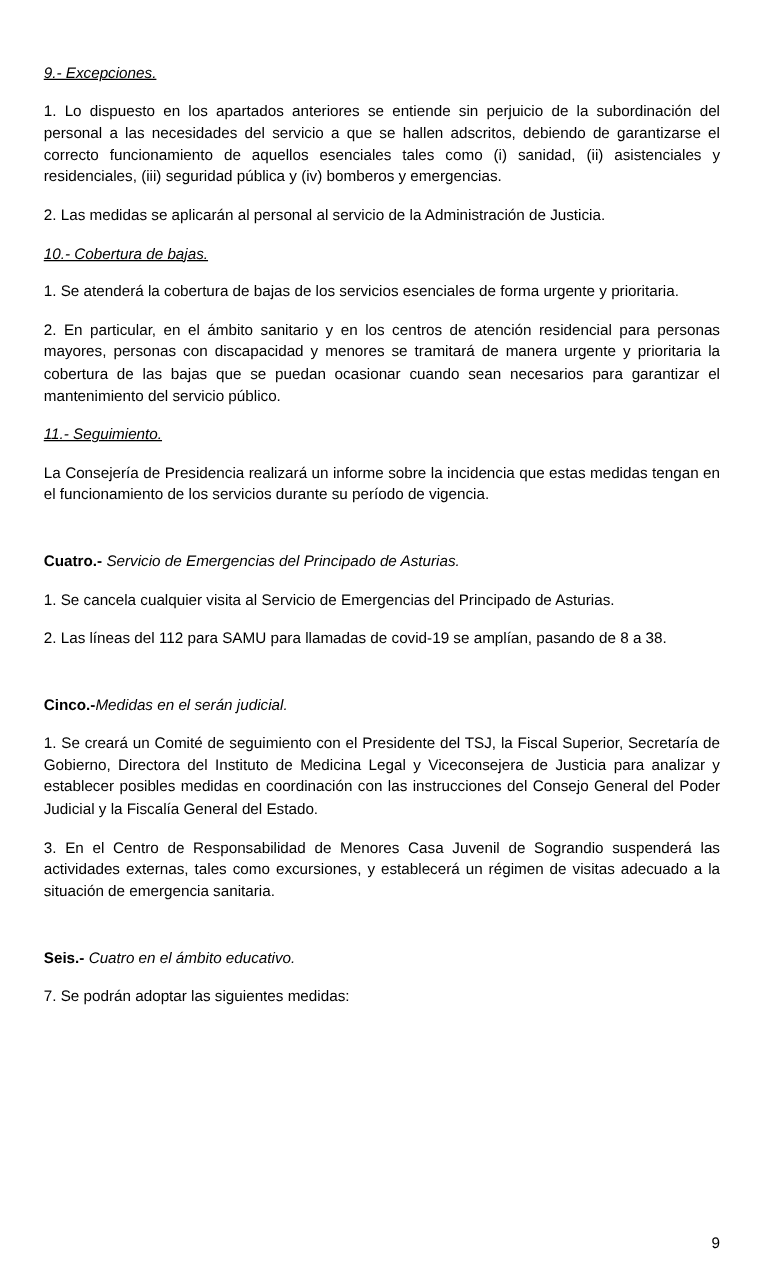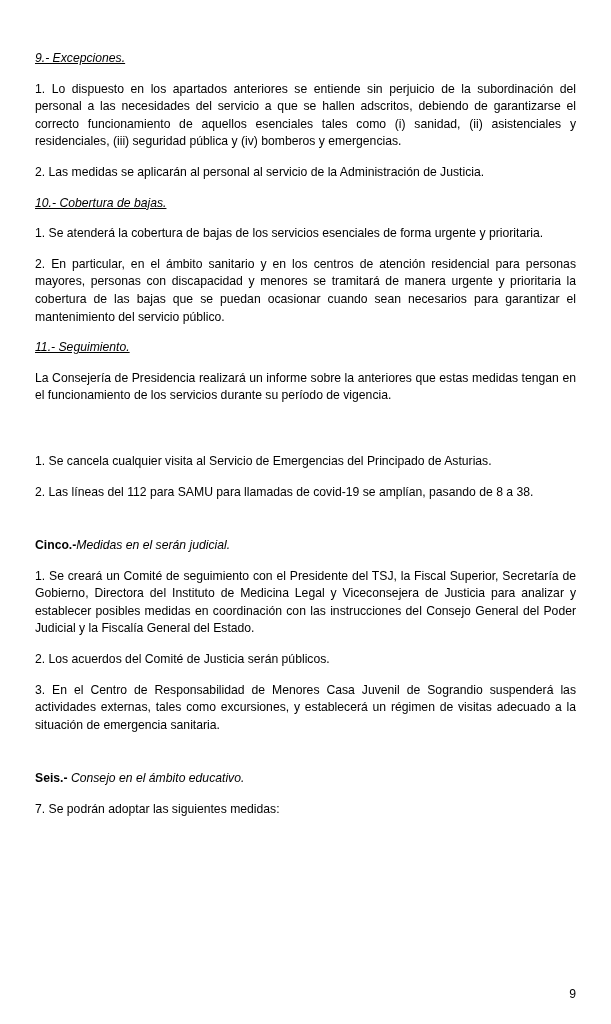--- a/index.html
+++ b/index.html
@@ -19,21 +19,21 @@
     box-sizing: border-box;
     width: 611px;
     height: 1024px;
     padding: 50px 35px 20px 35px;
     position: relative;
   }
   .para {
     font-size: 12.2px;
     line-height: 17.6px;
     text-align: justify;
-    margin: 12px 0 13px 0;
+    margin: 0 0 13px 0;
     hyphens: none;
   }
   .heading-italic-underline {
     font-size: 12.2px;
     line-height: 17.6px;
     font-style: italic;
     text-decoration: underline;
     margin: 0 0 13px 0;
     text-align: left;
   }
@@ -73,41 +73,41 @@
   <p class="para">2. Las medidas se aplicarán al personal al servicio de la Administración de Justicia.</p>
 
   <p class="heading-italic-underline">10.- Cobertura de bajas.</p>
 
   <p class="para">1. Se atenderá la cobertura de bajas de los servicios esenciales de forma urgente y prioritaria.</p>
 
   <p class="para">2. En particular, en el ámbito sanitario y en los centros de atención residencial para personas mayores, personas con discapacidad y menores se tramitará de manera urgente y prioritaria la cobertura de las bajas que se puedan ocasionar cuando sean necesarios para garantizar el mantenimiento del servicio público.</p>
 
   <p class="heading-italic-underline">11.- Seguimiento.</p>
 
-  <p class="para">La Consejería de Presidencia realizará un informe sobre la anteriores que estas medidas tengan en el funcionamiento de los servicios durante su período de vigencia.</p>
+  <p class="para">La Consejería de Presidencia realizará un informe sobre la incidencia que estas medidas tengan en el funcionamiento de los servicios durante su período de vigencia.</p>
 
   <div class="spacer-lg"></div>
 
+  <p class="heading-bold-italic"><span class="lead">Cuatro.-</span><span class="rest"> Servicio de Emergencias del Principado de Asturias.</span></p>
 
   <p class="para">1. Se cancela cualquier visita al Servicio de Emergencias del Principado de Asturias.</p>
 
   <p class="para">2.  Las líneas del 112 para SAMU para llamadas de  covid-19 se amplían, pasando de 8 a 38.</p>
 
 
   <div class="spacer-lg"></div>
 
   <p class="heading-bold-italic"><span class="lead">Cinco.-</span><span class="rest">Medidas en el serán judicial.</span></p>
 
   <p class="para">1. Se creará un Comité de seguimiento con el Presidente del TSJ, la Fiscal Superior, Secretaría de Gobierno, Directora del Instituto de Medicina Legal y Viceconsejera de Justicia para analizar y establecer posibles medidas en coordinación con las instrucciones del Consejo General del Poder Judicial y la Fiscalía General del Estado.</p>
 
-  <p class="para">2. Los acuerdos del Comité de Justicia serán públicos.</p>
 
   <p class="para">3. En el Centro de Responsabilidad de Menores Casa Juvenil de Sograndio suspenderá las actividades externas, tales como excursiones, y establecerá un régimen de visitas adecuado a  la situación de emergencia sanitaria.</p>
 
   <div class="spacer-lg"></div>
 
-  <p class="heading-bold-italic"><span class="lead">Seis.-</span><span class="rest"> Consejo en el ámbito educativo.</span></p>
+  <p class="heading-bold-italic"><span class="lead">Seis.-</span><span class="rest"> Cuatro en el ámbito educativo.</span></p>
 
   <p class="para">7. Se  podrán adoptar las siguientes medidas:</p>
 
   <div class="page-number">9</div>
 
 </div>
 
 </body></html>

